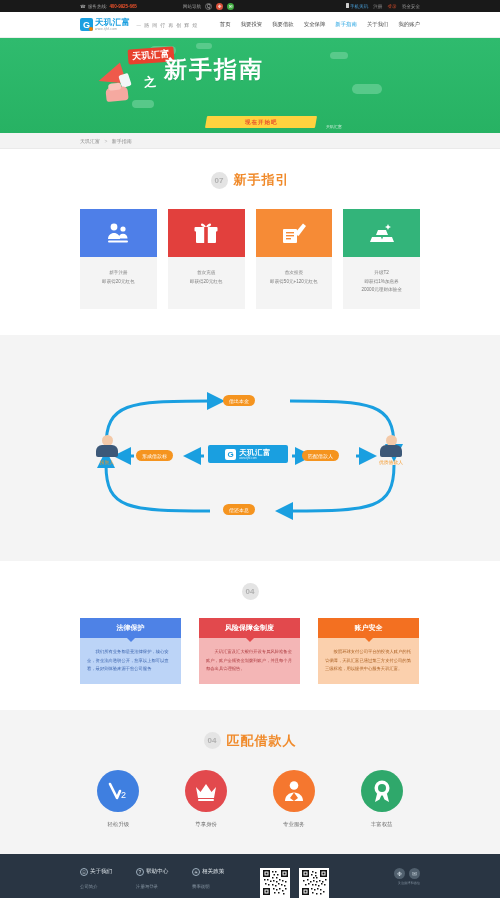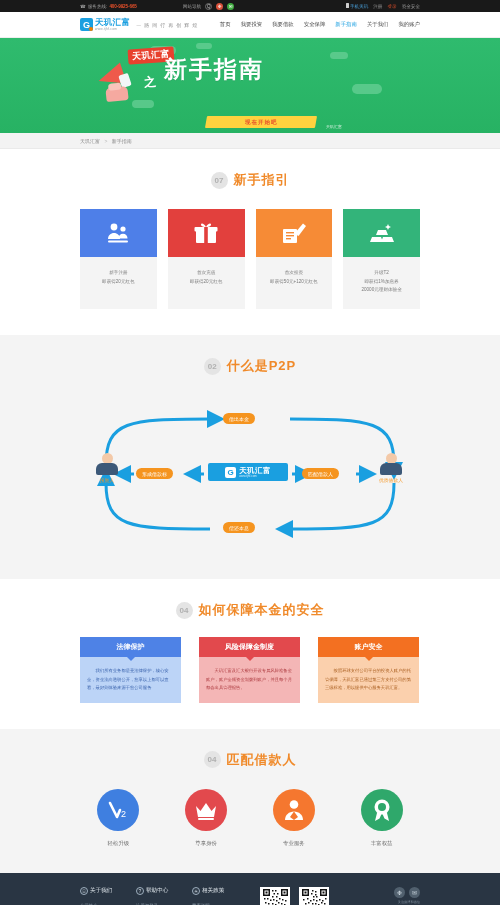--- a/index.html
+++ b/index.html
@@ -366,24 +366,20 @@
           <div>升级T2</div>
           <div>即获得1%加息券</div>
           <div>20000元理财体验金</div>
         </div>
       </div>
 
     </div>
   </div>
 
   <div class="sec02">
-    <div class="sec-head">
-      <div class="sec-num">02</div>
-      <div class="sec-title">什么是P2P</div>
-    </div>
 
     <div class="p2p">
       <svg class="arrow-svg" width="340" height="170" viewBox="0 0 340 170">
         <defs>
           <marker id="ah" markerWidth="6" markerHeight="6" refX="1" refY="3" orient="auto">
             <path d="M0,0 L6,3 L0,6 z" fill="#1a9fe0"></path>
           </marker>
         </defs>
 
         <path d="M26,78 C26,34 48,32 130,32" fill="none" stroke="#1a9fe0" stroke-width="3" marker-end="url(#ah)"></path>
@@ -424,21 +420,20 @@
         <div class="p-head" style="background:#f3c9a8"></div>
         <div class="p-body" style="background:#3c5878"></div>
         <div class="p-label">优质借款人</div>
       </div>
     </div>
   </div>
 
   <div class="sec03">
     <div class="sec-head">
       <div class="sec-num">04</div>
-      <div class="sec-title">如何保障本金的安全</div>
     </div>
     <div class="cards3">
       <div class="card3">
         <div class="card3-head h-blue">
             <span>法律保护</span>
           </div>
         <div class="card3-body b-blue">我们所有业务都是受法律保护，核心安全，资金流向透明公开，您享以上都可以查看，最好则体验来源于您公司服务</div>
       </div>
       <div class="card3">
         <div class="card3-head h-red">

